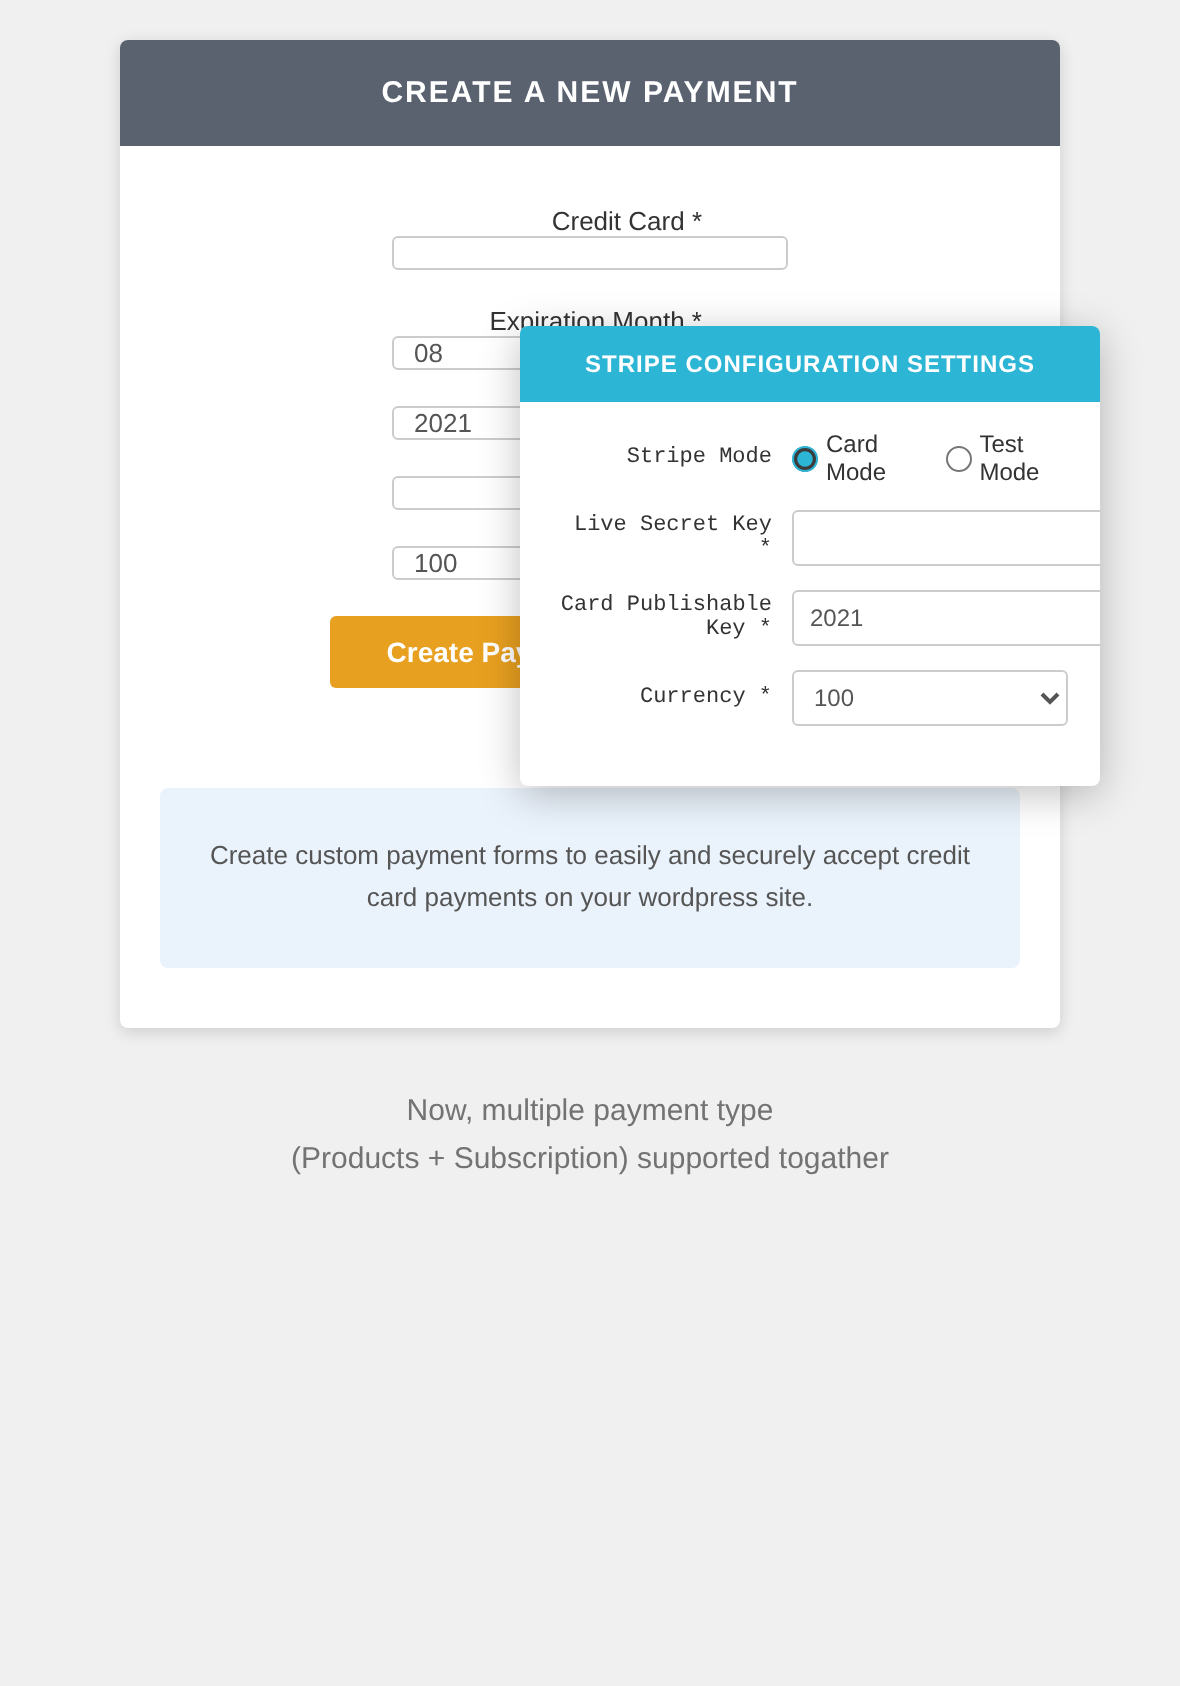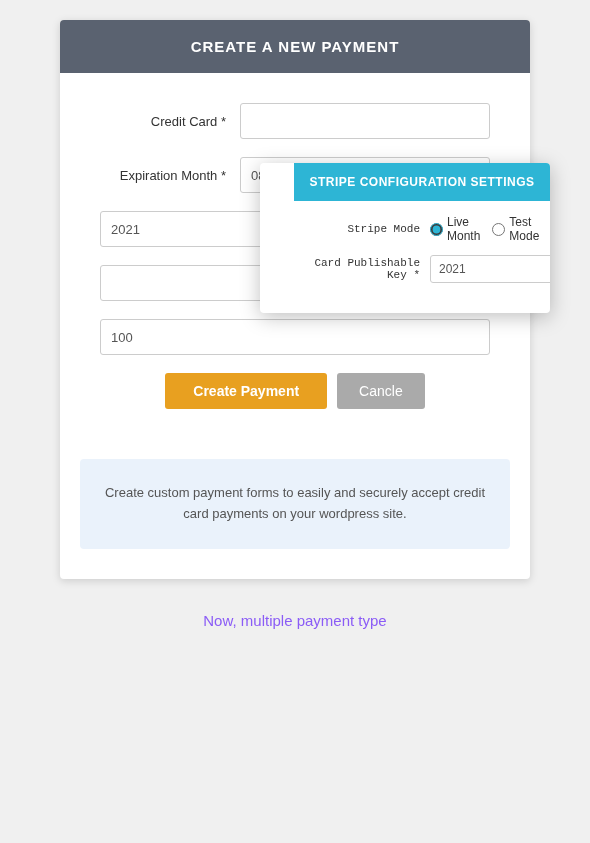--- a/index.html
+++ b/index.html
@@ -36,20 +36,21 @@
 
     .card-body {
       padding: 30px 40px 30px 40px;
       position: relative;
     }
 
     .form-row {
       display: flex;
       align-items: center;
       margin-bottom: 18px;
+      flex-direction: column;
     }
 
     .form-label {
       font-size: 13px;
       color: #333;
       min-width: 140px;
       text-align: right;
       padding-right: 14px;
     }
 
@@ -109,21 +110,20 @@
     .stripe-modal {
       position: absolute;
       top: 90px;
       left: 200px;
       width: 290px;
       background: #fff;
       border-radius: 4px;
       box-shadow: 0 4px 20px rgba(0,0,0,0.25);
       z-index: 10;
       overflow: hidden;
-      padding-left: 34px;
     }
 
     .stripe-modal-header {
       background: #2db5d5;
       color: #fff;
       text-align: center;
       padding: 12px 10px;
       font-size: 12px;
       font-weight: bold;
       letter-spacing: 0.5px;
@@ -187,21 +187,21 @@
 
     .radio-option input[type="radio"] {
       accent-color: #2db5d5;
     }
 
     .bottom-text {
       width: 470px;
       text-align: center;
       margin-top: 30px;
       font-size: 15px;
-      color: #8b5cf6;
+      color: #737373;
       line-height: 1.6;
       padding: 0 20px;
     }
   </style>
 </head>
 <body>
 
 <div class="main-card">
   <div class="card-header">
     <span>CREATE A NEW PAYMENT</span>
@@ -239,42 +239,56 @@
       <div class="stripe-modal-header">
         <span>STRIPE CONFIGURATION SETTINGS</span>
       </div>
       <div class="stripe-modal-body">
 
         <div class="stripe-row">
           <span class="stripe-label">Stripe Mode</span>
           <div class="radio-group">
             <label class="radio-option">
               <input type="radio" name="stripe_mode" checked="" style="">
-              <span>Live Month</span>
+              <span>Card Mode</span>
             </label>
             <label class="radio-option">
               <input type="radio" name="stripe_mode" style="">
               <span>Test Mode</span>
             </label>
           </div>
         </div>
 
+        <div class="stripe-row">
+          <span class="stripe-label">Live Secret Key *</span>
+          <input class="stripe-input" type="text" value="" style="">
+        </div>
 
         <div class="stripe-row">
           <span class="stripe-label">Card Publishable Key *</span>
           <input class="stripe-input" type="text" value="2021" style="">
         </div>
 
 
+        <div class="stripe-row">
+          <span class="stripe-label">Currency *</span>
+          <select class="stripe-select">
+            <option>100</option>
+            <option>USD</option>
+            <option>EUR</option>
+            <option>GBP</option>
+          </select>
+        </div>
 
       </div>
     </div>
 
   </div>
 
   <div class="info-box">
     <span>Create custom payment forms to easily and securely accept credit card payments on your wordpress site.</span>
   </div>
 </div>
 
 <div class="bottom-text">
   <div>Now, multiple payment type</div>
+  <div>(Products + Subscription) supported togather</div>
 </div>
 
 </body></html>

